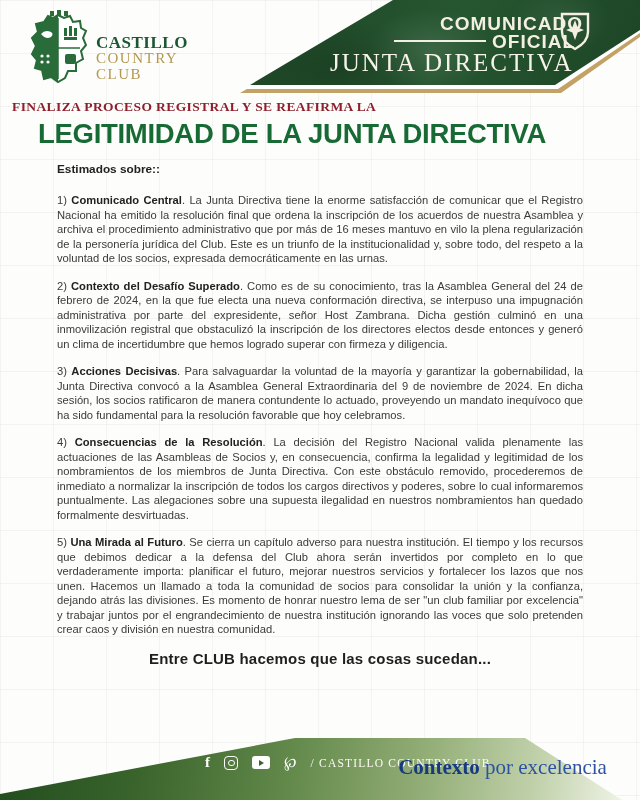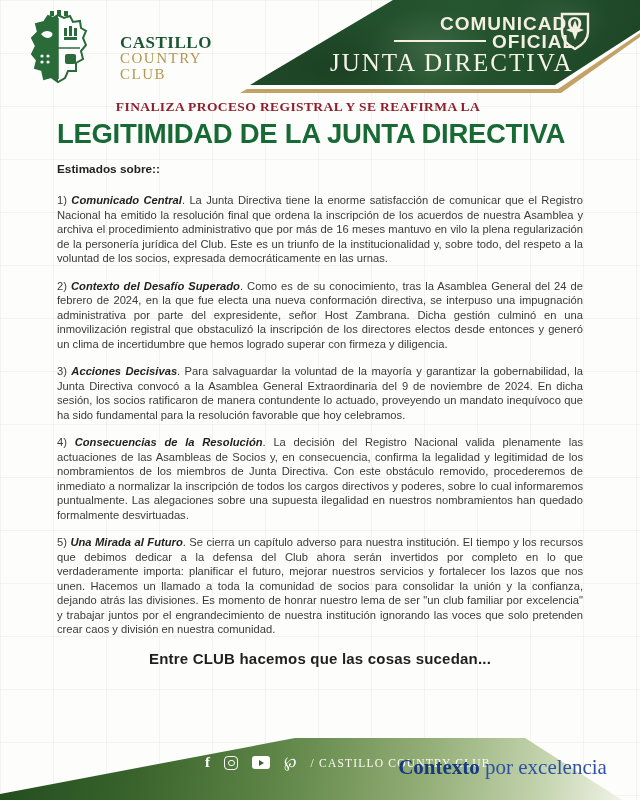--- a/index.html
+++ b/index.html
@@ -39,36 +39,36 @@
     font-size:19px; font-weight:700; letter-spacing:1px; }
   .banner-line1 { left:394px; top:40px; }
   .banner-word2 { position:absolute; left:492px; top:31px; color:#f3efe2;
     font-size:19px; font-weight:700; letter-spacing:1px; }
   .banner-badge { position:absolute; left:559px; top:11px; }
   .banner-title { position:absolute; left:330px; top:49px; color:#f6f3e8;
     font-family:"Liberation Serif", serif; font-size:25px; letter-spacing:2px; }
 
   .logo { position:absolute; left:28px; top:10px; display:flex; align-items:center; gap:8px; }
   .logo-text { display:flex; flex-direction:column; line-height:1.02; padding-top:18px;
-    font-family:"Liberation Serif", serif;margin-left:24px; }
+    font-family:"Liberation Serif", serif; }
   .logo-name { color:#1d5633; font-size:17px; font-weight:700; letter-spacing:0.5px; }
   .logo-sub  { color:#b3984f; font-size:15px; letter-spacing:1.5px; }
 
   
-  .headline { position:absolute; left:0; top:99px; width:596px; text-align:center; }
+  .headline { position:absolute; left:12px; top:99px; width:596px; text-align:left; }
   .kicker { color:#8e1f2c; font-family:"Liberation Serif", serif; font-weight:700;
     font-size:13.5px; letter-spacing:0.4px; }
   .main-title { color:#186a34; font-size:27.5px; font-weight:800; letter-spacing:-0.3px;
     margin-top:3px;padding-left:26px; }
 
   
   .letter { position:absolute; left:57px; top:162px; width:526px; color:#3a3a3a; }
   .salutation { font-weight:700; color:#222; font-size:11.8px; margin-bottom:17px; }
   .para { font-size:11.2px; line-height:14.5px; text-align:justify; margin-bottom:13px; }
-  .para b { color:#222;font-style:italic; }
+  .para b { color:#222; }
   .closing { text-align:center; font-weight:700; color:#1f1f1f; font-size:15px;
     letter-spacing:0.2px; margin-top:7px; }
 
   
   .footer-band { position:absolute; left:0; top:730px; width:640px; height:70px;
     background:linear-gradient(97deg, #224c1e 0%, #3a642c 22%, #62884a 45%, #92ad76 66%, #c2d2ac 84%, #eef2e4 97%);
     clip-path:polygon(0 64px, 295px 8px, 525px 8px, 622px 70px, 0 70px); }
   .social-row { position:absolute; left:205px; top:755px; display:flex; align-items:center; gap:14px; }
   .icon-fb { color:#fff; font-family:"Liberation Serif", serif; font-weight:700; font-size:15px; line-height:15px; }
   .icon-ig { width:14px; height:14px; border:1.7px solid #fff; border-radius:4px; position:relative; }

